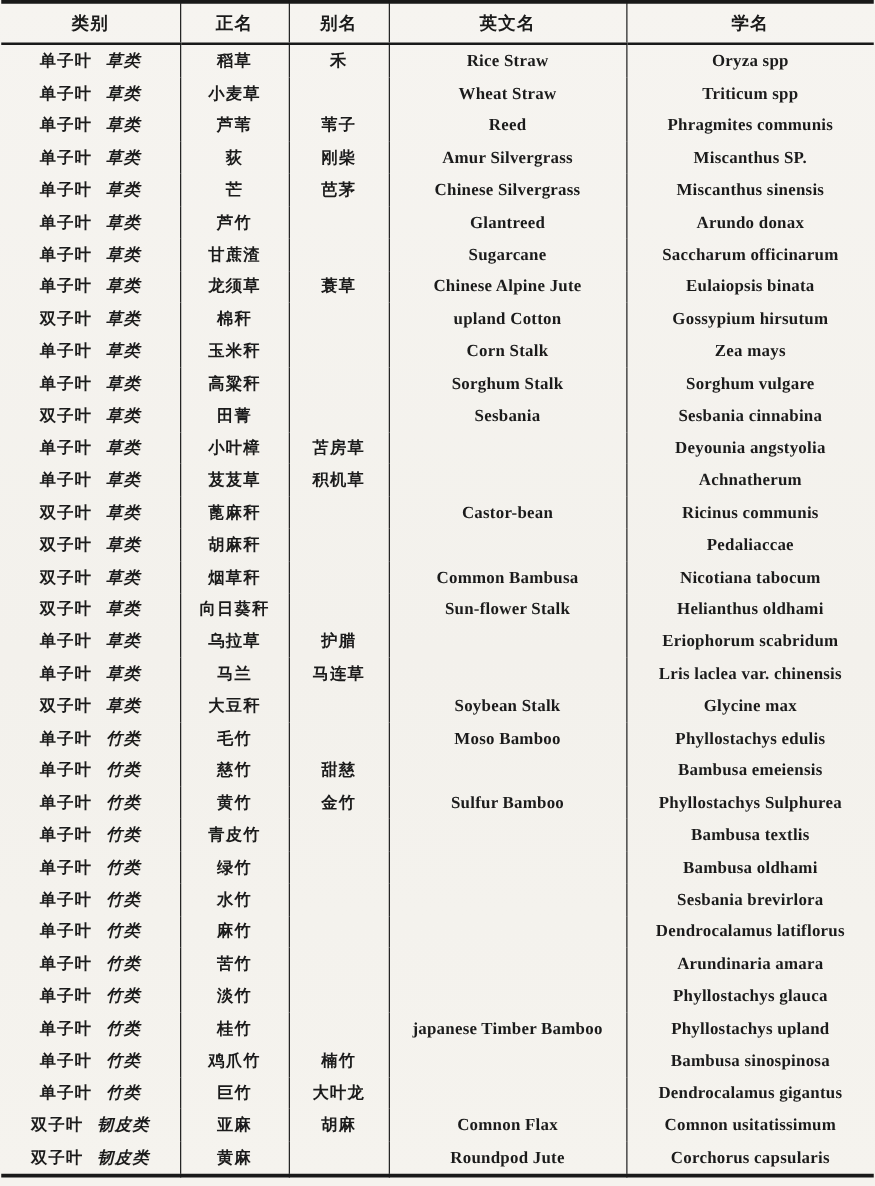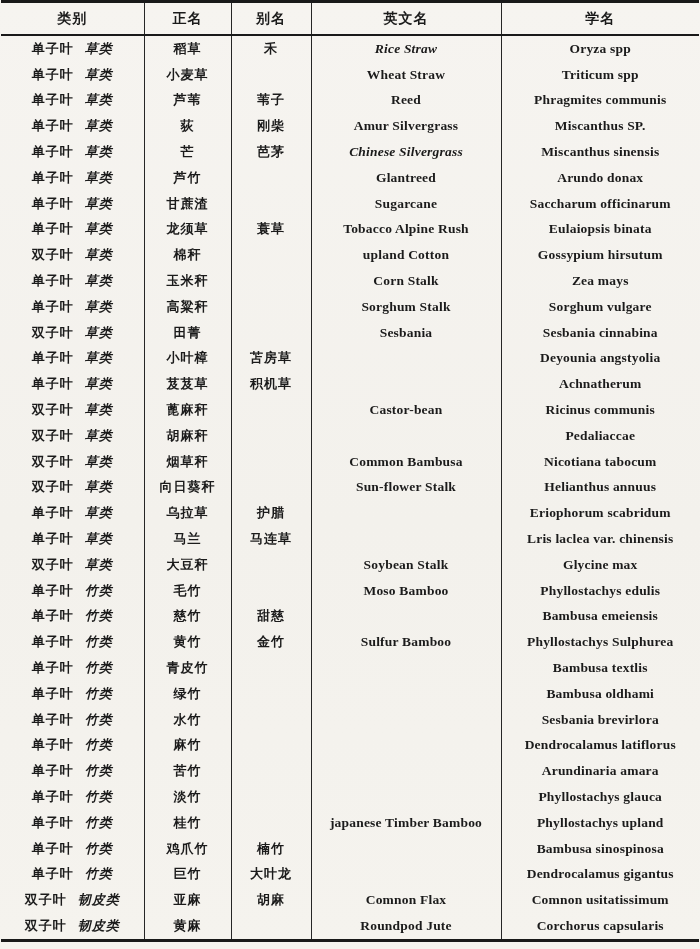--- a/index.html
+++ b/index.html
@@ -63,21 +63,20 @@
   }
   td.english-cell, td.scientific-cell {
     font-family: "Liberation Serif", serif;
     font-size: 13.5px;
     font-weight: 600;
     letter-spacing: 0.2px;
   }
   td.scientific-cell {
   }
   td.english-cell.italic {
-    font-style: italic;
   }
 </style>
 </head>
 <body>
 
 <div class="page">
   <table class="species-table">
     <colgroup>
       <col class="c1">
         <col class="c2">
@@ -164,21 +163,21 @@
     <td class="english-cell">Sugarcane</td>
     <td class="scientific-cell">Saccharum officinarum</td>
   </tr>
 
   <tr>
     <td class="zh category-cell">
       <span>单子叶</span><span class="type">草类</span>
     </td>
     <td class="zh">龙须草</td>
     <td class="zh">蓑草</td>
-    <td class="english-cell">Tobacco Alpine Rush</td>
+    <td class="english-cell">Chinese Alpine Jute</td>
     <td class="scientific-cell">Eulaiopsis binata</td>
   </tr>
 
   <tr>
     <td class="zh category-cell">
       <span>双子叶</span><span class="type">草类</span>
     </td>
     <td class="zh">棉秆</td>
     <td class="zh"></td>
     <td class="english-cell">upland Cotton</td>
@@ -265,21 +264,21 @@
     <td class="scientific-cell">Nicotiana tabocum</td>
   </tr>
 
   <tr>
     <td class="zh category-cell">
       <span>双子叶</span><span class="type">草类</span>
     </td>
     <td class="zh">向日葵秆</td>
     <td class="zh"></td>
     <td class="english-cell">Sun-flower Stalk</td>
-    <td class="scientific-cell">Helianthus annuus</td>
+    <td class="scientific-cell">Helianthus oldhami</td>
   </tr>
 
   <tr>
     <td class="zh category-cell">
       <span>单子叶</span><span class="type">草类</span>
     </td>
     <td class="zh">乌拉草</td>
     <td class="zh">护腊</td>
     <td class="english-cell"></td>
     <td class="scientific-cell">Eriophorum scabridum</td>

